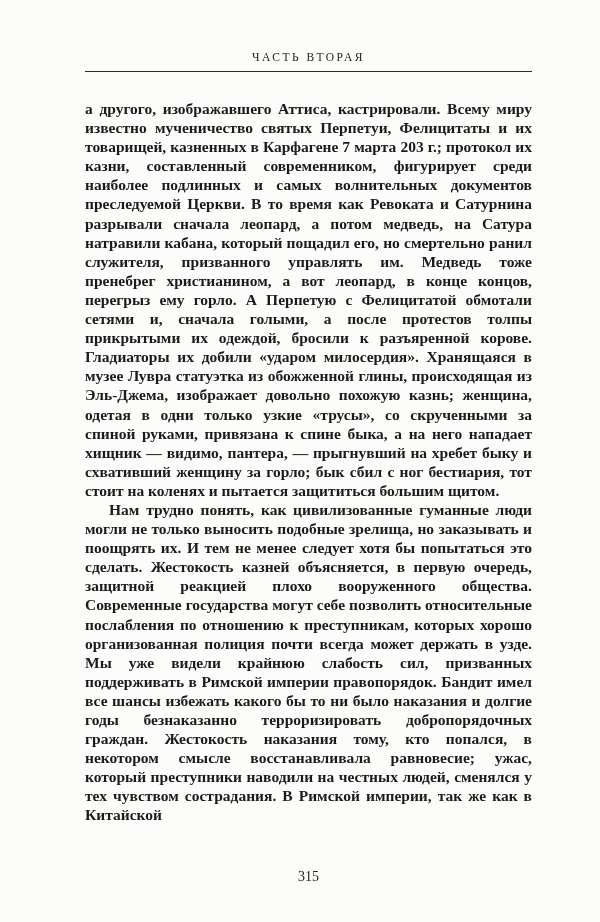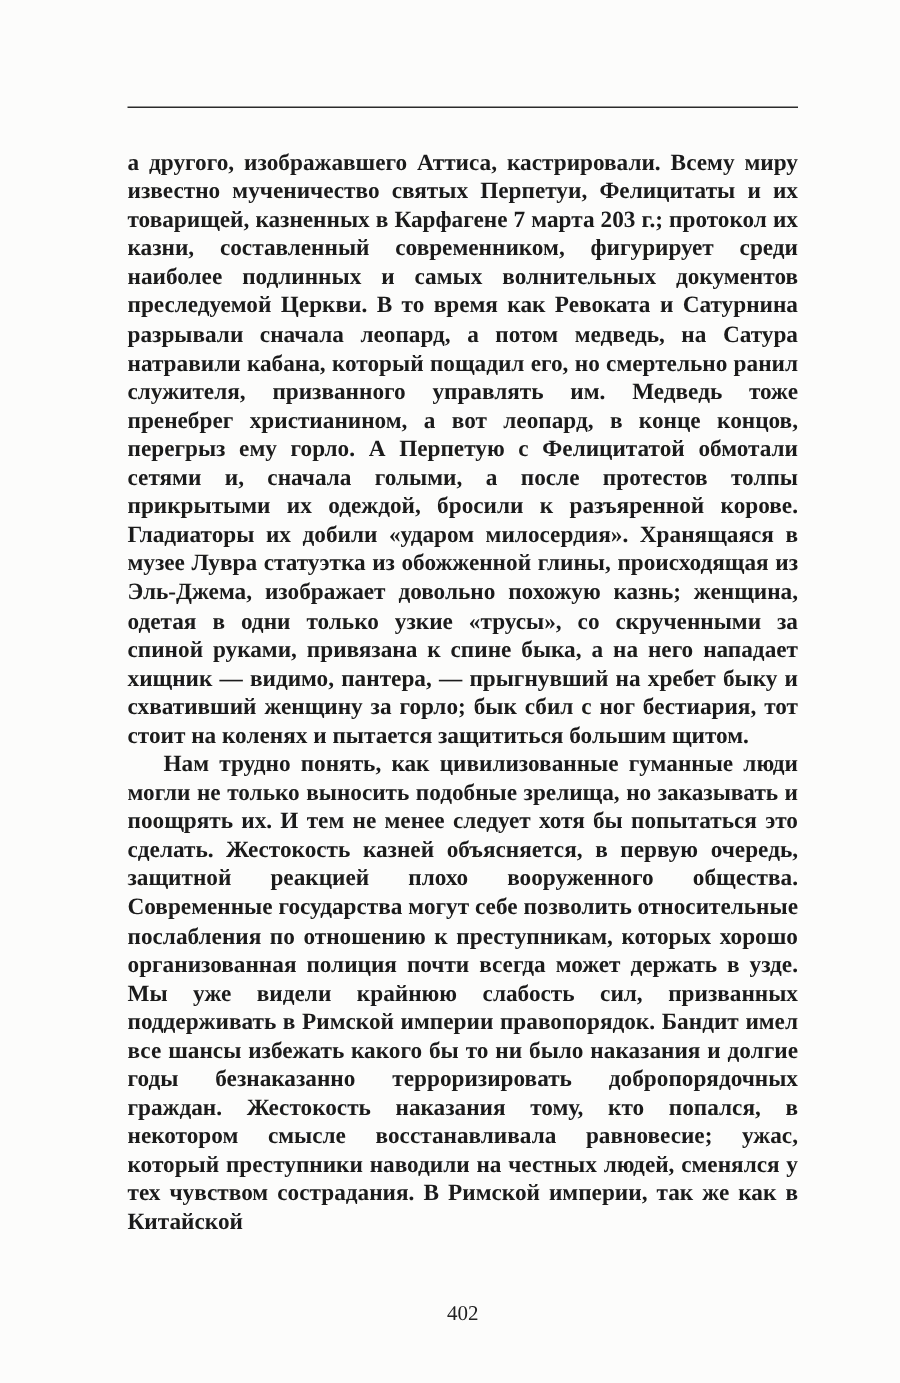--- a/index.html
+++ b/index.html
@@ -63,23 +63,24 @@
     text-align: center;
     font-size: 14px;
     color: #222;
   }
 </style>
 </head>
 <body>
 
 <div class="page">
 
+  <div class="running-header">ЧАСТЬ ВТОРАЯ</div>
 
   <div class="header-rule"></div>
 
   <div class="body-text">
     <p class="no-indent">а другого, изображавшего Аттиса, кастрировали. Всему миру известно мученичество святых Перпетуи, Фелицитаты и их товарищей, казненных в Карфагене 7 марта 203 г.; протокол их казни, составленный современником, фигурирует среди наиболее подлинных и самых волнительных документов преследуемой Церкви. В то время как Ревоката и Сатурнина разрывали сначала леопард, а потом медведь, на Сатура натравили кабана, который пощадил его, но смертельно ранил служителя, призванного управлять им. Медведь тоже пренебрег христианином, а вот леопард, в конце концов, перегрыз ему горло. А Перпетую с Фелицитатой обмотали сетями и, сначала голыми, а после протестов толпы прикрытыми их одеждой, бросили к разъяренной корове. Гладиаторы их добили «ударом милосердия». Хранящаяся в музее Лувра статуэтка из обожженной глины, происходящая из Эль-Джема, изображает довольно похожую казнь; женщина, одетая в одни только узкие «трусы», со скрученными за спиной руками, привязана к спине быка, а на него нападает хищник — видимо, пантера, — прыгнувший на хребет быку и схвативший женщину за горло; бык сбил с ног бестиария, тот стоит на коленях и пытается защититься большим щитом.</p>
     <p class="indented">Нам трудно понять, как цивилизованные гуманные люди могли не только выносить подобные зрелища, но заказывать и поощрять их. И тем не менее следует хотя бы попытаться это сделать. Жестокость казней объясняется, в первую очередь, защитной реакцией плохо вооруженного общества. Современные государства могут себе позволить относительные послабления по отношению к преступникам, которых хорошо организованная полиция почти всегда может держать в узде. Мы уже видели крайнюю слабость сил, призванных поддерживать в Римской империи правопорядок. Бандит имел все шансы избежать какого бы то ни было наказания и долгие годы безнаказанно терроризировать добропорядочных граждан. Жестокость наказания тому, кто попался, в некотором смысле восстанавливала равновесие; ужас, который преступники наводили на честных людей, сменялся у тех чувством сострадания. В Римской империи, так же как в Китайской</p>
   </div>
 
-  <div class="page-number">402</div>
+  <div class="page-number">315</div>
 
 </div>
 
 </body></html>

